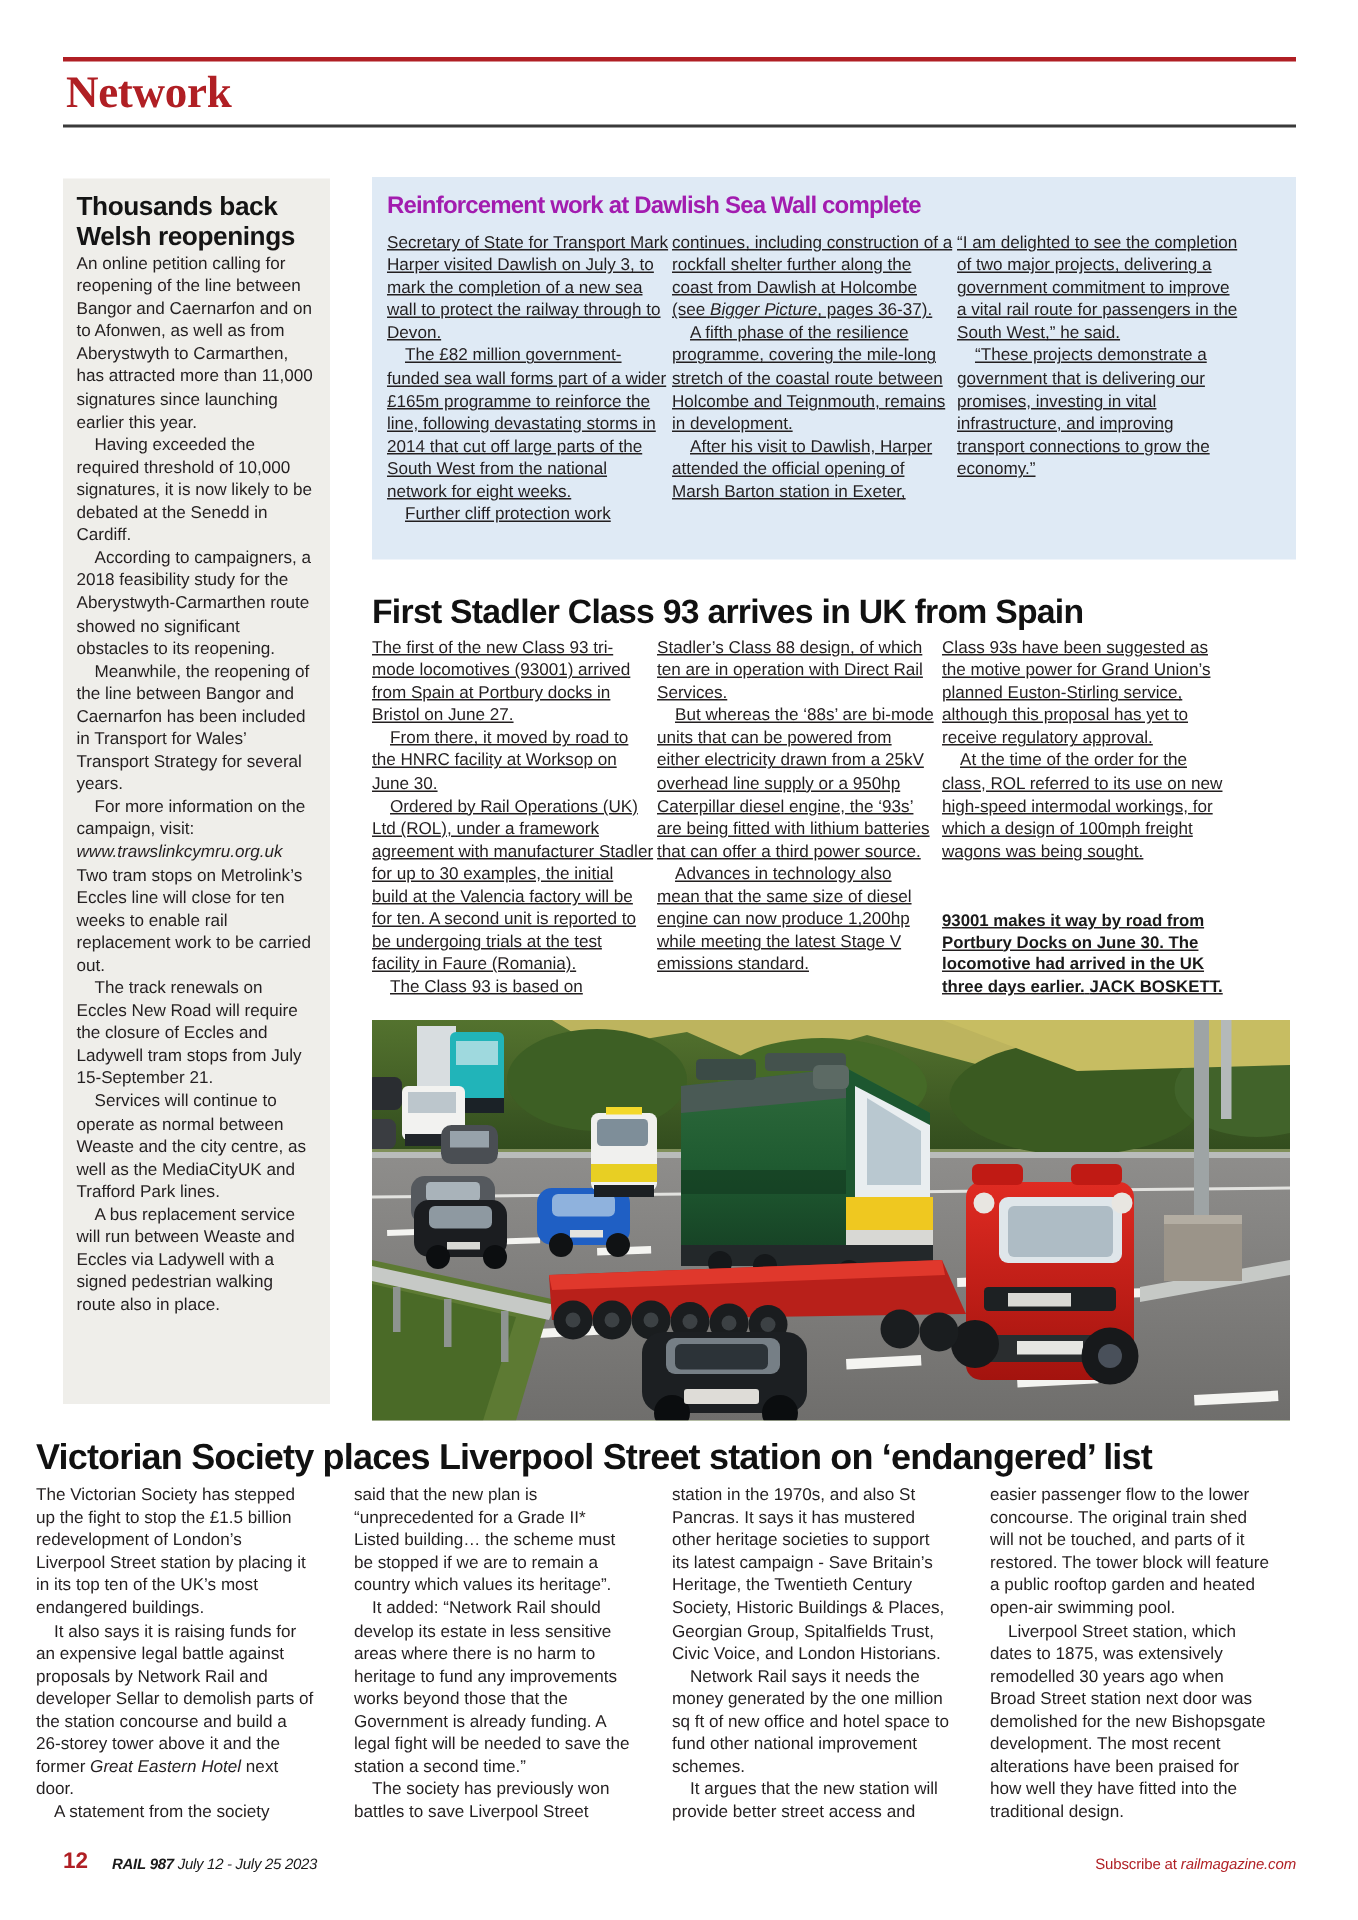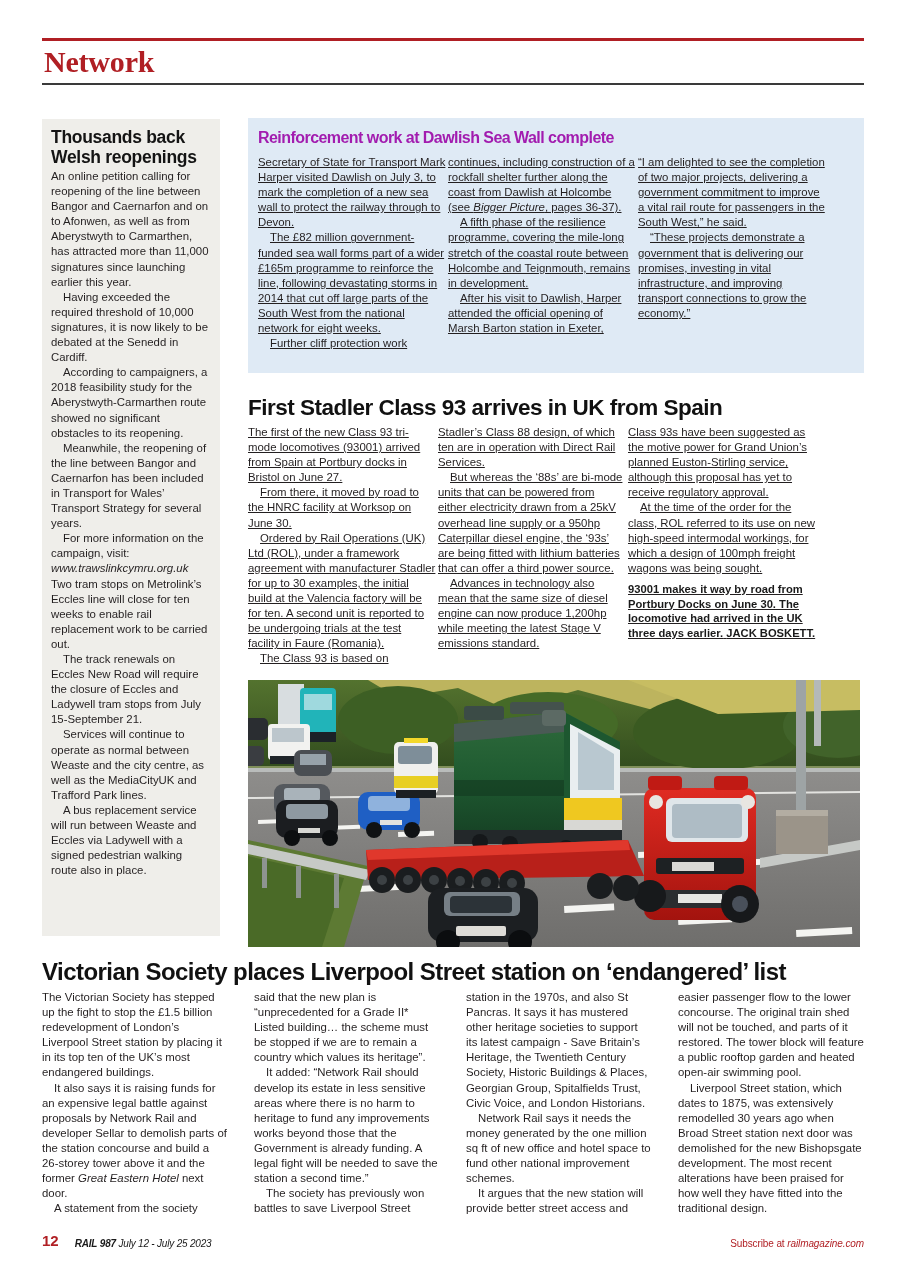--- a/index.html
+++ b/index.html
@@ -126,40 +126,40 @@
     line-height: 25px;
     letter-spacing: -0.5px;
     color: #111111;
     margin: 0 0 5px 0;
   }
   .caption {
     font-weight: bold;
     font-size: 11.2px;
     line-height: 14.6px;
     color: #1a1a1a;
-    margin-top: 6px;
+    margin-top: 31px;
   }
   .caption .credit { font-weight: bold; }
 
   
   .photo {
     position: absolute;
     left: 248px;
     top: 680px;
     width: 612px;
     height: 267px;
     overflow: hidden;
     background: #7f8f5a;
   }
   .photo svg { display: block; }
 
   
   .article-vic {
     position: absolute;
-    left: 42px;
+    left: 24px;
     top: 958px;
     width: 822px;
   }
   .headline-wide {
     font-family: "Liberation Sans", sans-serif;
     font-weight: bold;
     font-size: 24px;
     line-height: 27px;
     letter-spacing: -0.55px;
     color: #111111;

